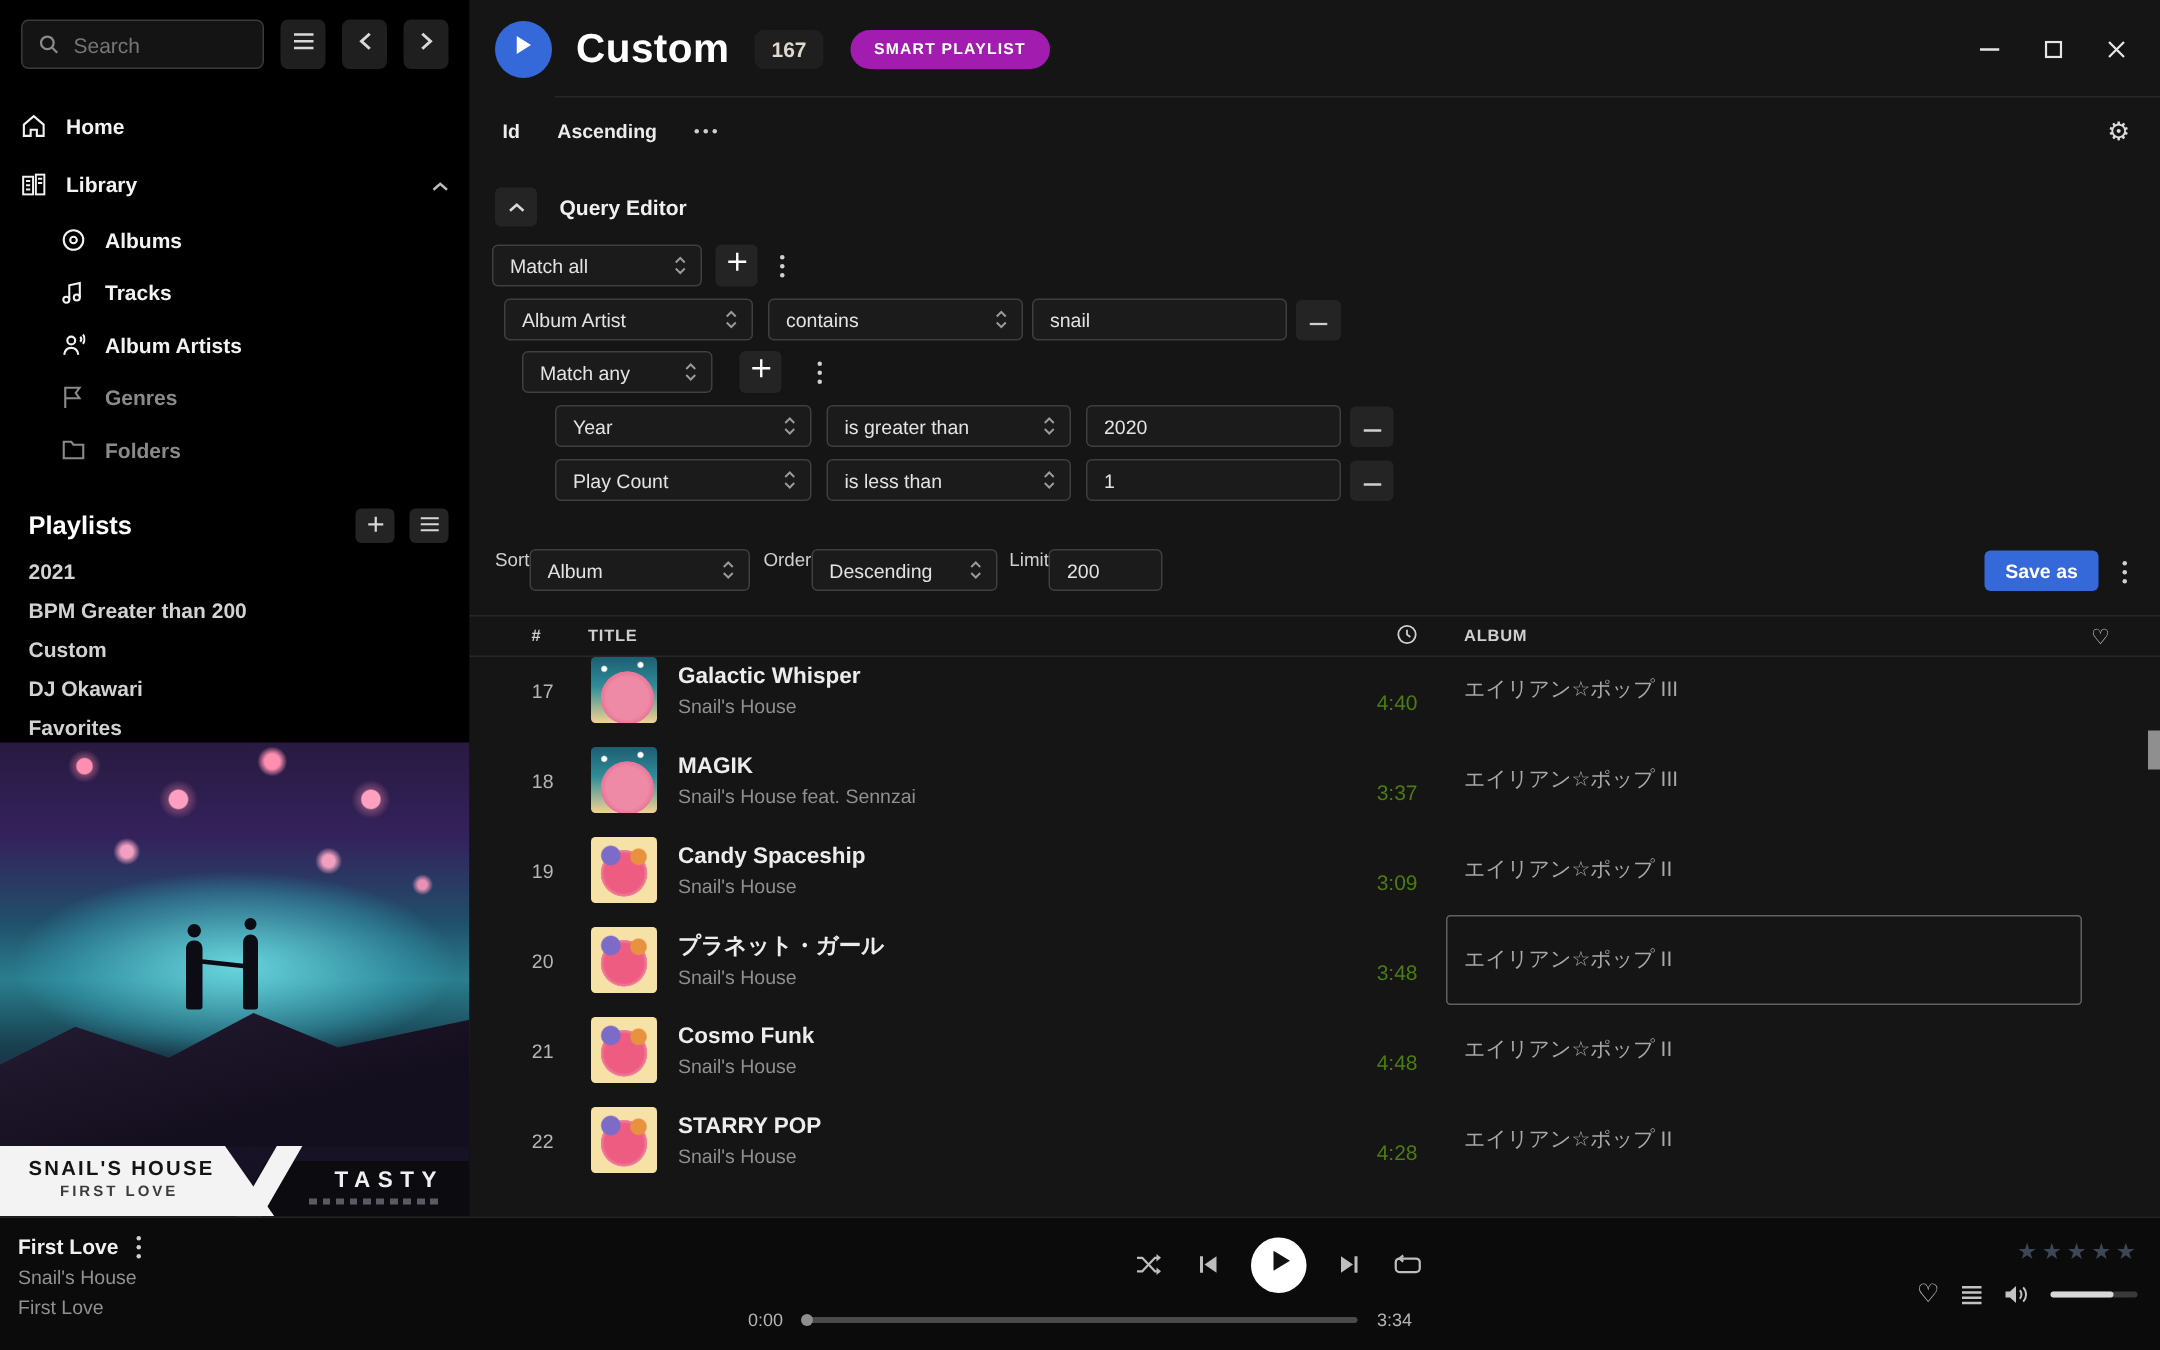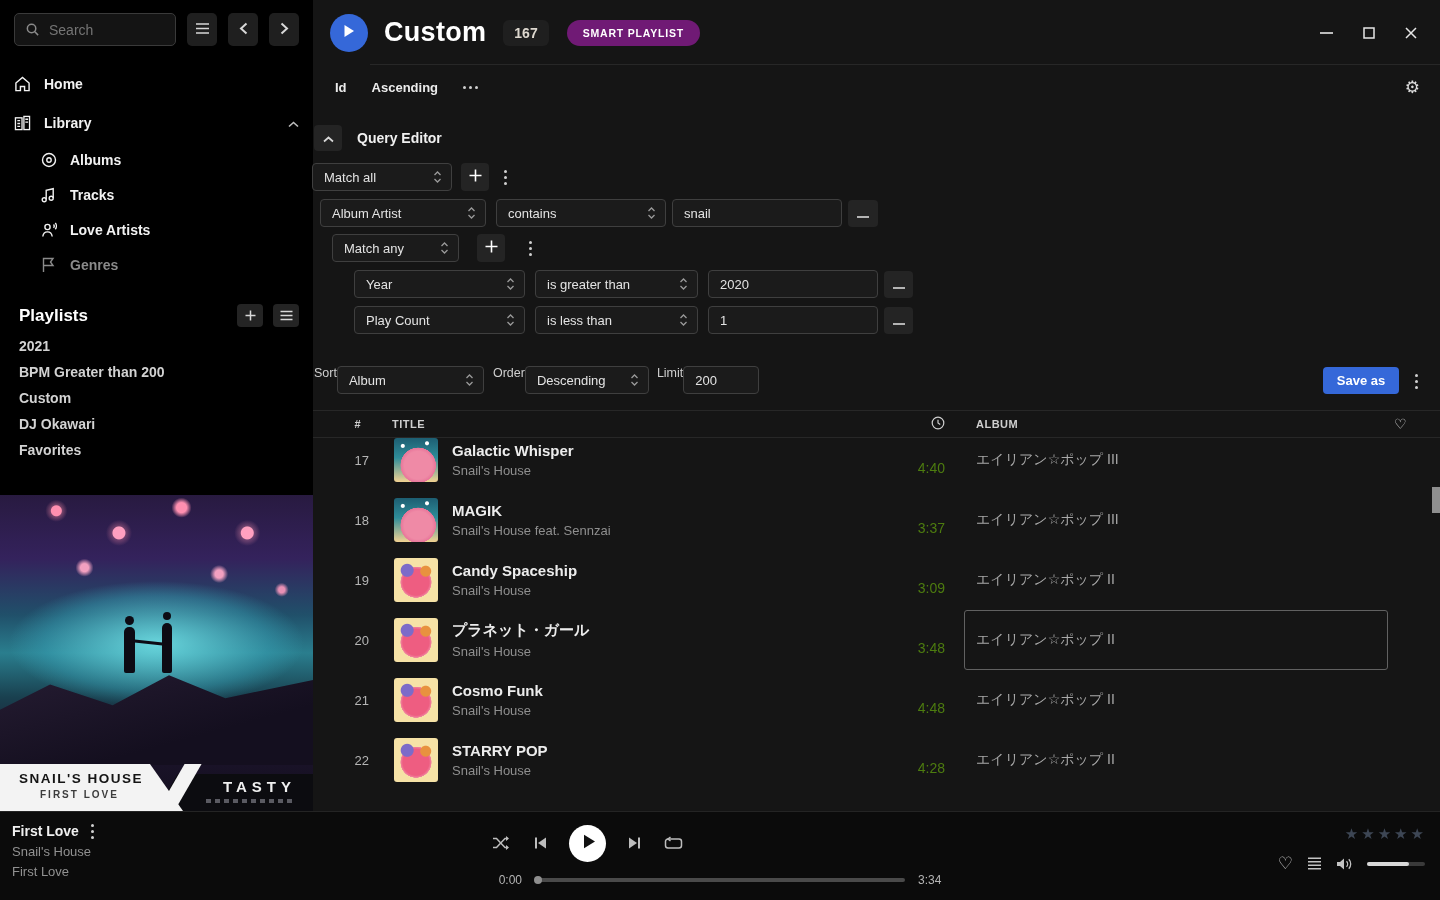--- a/index.html
+++ b/index.html
@@ -59,31 +59,31 @@
   .band-sub { position:absolute; right:19px; bottom:8px; width:88px; height:4px; opacity:.55;
     background:repeating-linear-gradient(90deg,#9a9aa5 0 5px, transparent 5px 9px); }
 
   
   .main { flex:1; background:#151515; position:relative; display:flex; flex-direction:column; min-width:0; }
   .main-header { height:65px; display:flex; align-items:center; padding-left:17px; position:relative; flex:none; }
   .main-header::after { content:''; position:absolute; left:57px; right:0; bottom:0; border-bottom:1px solid #272727; }
   .play-circle { width:38px; height:38px; border-radius:50%; background:#3568d9; display:flex; align-items:center; justify-content:center; cursor:pointer; flex:none; }
   .page-title { font-size:27px; font-weight:800; color:#fff; margin-left:16px; letter-spacing:.3px; }
   .count-badge { margin-left:17px; background:#1f1f1f; border-radius:6px; padding:5px 11px; font-size:14px; font-weight:700; color:#ded8cf; }
-  .type-badge { margin-left:18px; background:#701a75; border-radius:999px; padding:7px 16px; font-size:10.5px; font-weight:800; letter-spacing:.8px; color:#fff; }
+  .type-badge { margin-left:18px; background:#a21caf; border-radius:999px; padding:7px 16px; font-size:10.5px; font-weight:800; letter-spacing:.8px; color:#fff; }
   .win-controls { margin-left:auto; display:flex; align-items:center; gap:30px; padding-right:23px; }
   .win-btn { color:#e6e6e6; cursor:pointer; display:flex; align-items:center; }
 
   .toolbar { height:34px; display:flex; align-items:center; gap:25px; padding:10px 20px 0 22px; flex:none; }
   .tb-link { font-size:13px; font-weight:700; color:#ececec; cursor:pointer; }
   .tb-dots { color:#cfcfcf; cursor:pointer; display:flex; gap:3px; }
   .dot { width:3px; height:3px; border-radius:50%; background:#cfcfcf; }
   .gear { margin-left:auto; font-size:17px; color:#dcdcdc; cursor:pointer; line-height:1; }
 
-  .qe { padding-left:1px; flex:none; }
+  .qe { padding-left:17px; flex:none; }
   .row { display:flex; align-items:center; }
   .qe-head { margin-top:26px; gap:15px; height:26px; }
   .sq-btn { width:28px; height:26px; background:#242424; border-radius:4px; display:flex; align-items:center; justify-content:center; color:#d8d8d8; cursor:pointer; flex:none; }
   .qe-title { font-size:14px; font-weight:700; color:#f0f0f0; }
   .select { height:28px; background:#1b1b1b; border:1px solid #3f3f3f; border-radius:4px; display:flex; align-items:center;
     padding:0 9px 0 11px; font-size:13px; color:#e3e3e3; cursor:pointer; }
   .select .sel-label { flex:1; white-space:nowrap; overflow:hidden; }
   .sel-arrows { color:#9a9a9a; margin-left:8px; flex:none; display:flex; }
   .tinput { height:28px; background:#1b1b1b; border:1px solid #3f3f3f; border-radius:4px; padding:0 11px; font-size:13px; color:#e3e3e3; outline:none; }
   .minus-btn { height:27px; background:#242424; border-radius:4px; display:flex; align-items:center; justify-content:center; color:#cfcfcf; cursor:pointer; flex:none; }
@@ -132,21 +132,21 @@
   .c-album { height:60px; display:flex; align-items:center; padding-left:11px; font-size:14px; color:#a8a8a8; border:1px solid transparent; }
   .c-album.focused { border:1px solid #616161; border-radius:3px; }
   .main-scrollthumb { position:absolute; right:0; top:487px; width:8px; height:26px; background:#8f8f8f; }
 
   
   .playerbar { height:89px; background:#0b0b0b; border-top:1px solid #242424; position:relative; flex:none; }
   .np { position:absolute; left:12px; top:11px; }
   .np-title-row { display:flex; align-items:center; gap:12px; }
   .np-title { font-size:14px; font-weight:700; color:#f0f0f0; cursor:pointer; }
   .np-artist,.np-album { font-size:13px; color:#919191; margin-top:5px; cursor:pointer; }
-  .center { position:absolute; left:50%; transform:translateX(-50%); top:10px; display:flex; flex-direction:column; align-items:flex-start; }
+  .center { position:absolute; left:50%; transform:translateX(-50%); top:10px; display:flex; flex-direction:column; align-items:flex-end; }
   .ctrls { display:flex; align-items:center; gap:22px; height:42px; }
   .cbtn { color:#bdbdbd; cursor:pointer; display:flex; align-items:center; }
   .play-btn { width:37px; height:37px; border-radius:50%; background:#fff; display:flex; align-items:center; justify-content:center; cursor:pointer; }
   .prog { display:flex; align-items:center; gap:13px; margin-top:9px; }
   .ptime { font-size:12px; color:#b5b5b5; width:30px; }
   .ptime.right { text-align:left; }
   .pbar { width:370px; height:4px; background:#4a4a4a; border-radius:2px; position:relative; cursor:pointer; }
   .pdot { position:absolute; left:-1px; top:-2px; width:8px; height:8px; border-radius:50%; background:#8f8f8f; }
   .rightside { position:absolute; right:15px; top:13px; display:flex; flex-direction:column; align-items:flex-end; }
   .stars { display:flex; gap:2px; font-size:15px; color:#3d4654; cursor:pointer; letter-spacing:1px; }
@@ -240,29 +240,37 @@
         <span>Tracks</span>
       </div>
       <div class="sub-item">
         <span class="icon16">
           <svg width="16" height="16" viewBox="0 0 16 16" fill="none" stroke="#f2f2f2" stroke-width="1.4">
               <circle cx="6.5" cy="5" r="2.6"></circle>
               <path d="M1.8 14.5c.4-3 2.2-4.6 4.7-4.6s4.3 1.6 4.7 4.6"></path>
               <path d="M12.5 2.5c.8.9.8 2.4 0 3.3M14.3 1c1.4 1.7 1.4 4.5 0 6.2"></path>
             </svg>
         </span>
-        <span>Love Artists</span>
+        <span>Album Artists</span>
       </div>
       <div class="sub-item dim">
         <span class="icon16">
           <svg width="15" height="16" viewBox="0 0 15 16" fill="none" stroke="#8a8a8a" stroke-width="1.4">
               <path d="M2.5 15V1.5h9.5L9.5 5l2.5 3.5H2.5"></path>
             </svg>
         </span>
         <span>Genres</span>
+      </div>
+      <div class="sub-item dim">
+        <span class="icon16">
+          <svg width="16" height="14" viewBox="0 0 16 14" fill="none" stroke="#8a8a8a" stroke-width="1.4">
+              <path d="M1.5 12.5v-11h5l1.5 2h6.5v9z"></path>
+            </svg>
+        </span>
+        <span>Folders</span>
       </div>
     </div>
 
     <div class="pl-head">
       <span class="pl-title">Playlists</span>
       <div class="pl-btns">
         <div class="pl-btn">
           <span>
             <svg width="11" height="11" viewBox="0 0 11 11" stroke="#d8d8d8" stroke-width="1.5">
                 <path d="M5.5 0.5v10M0.5 5.5h10"></path>

